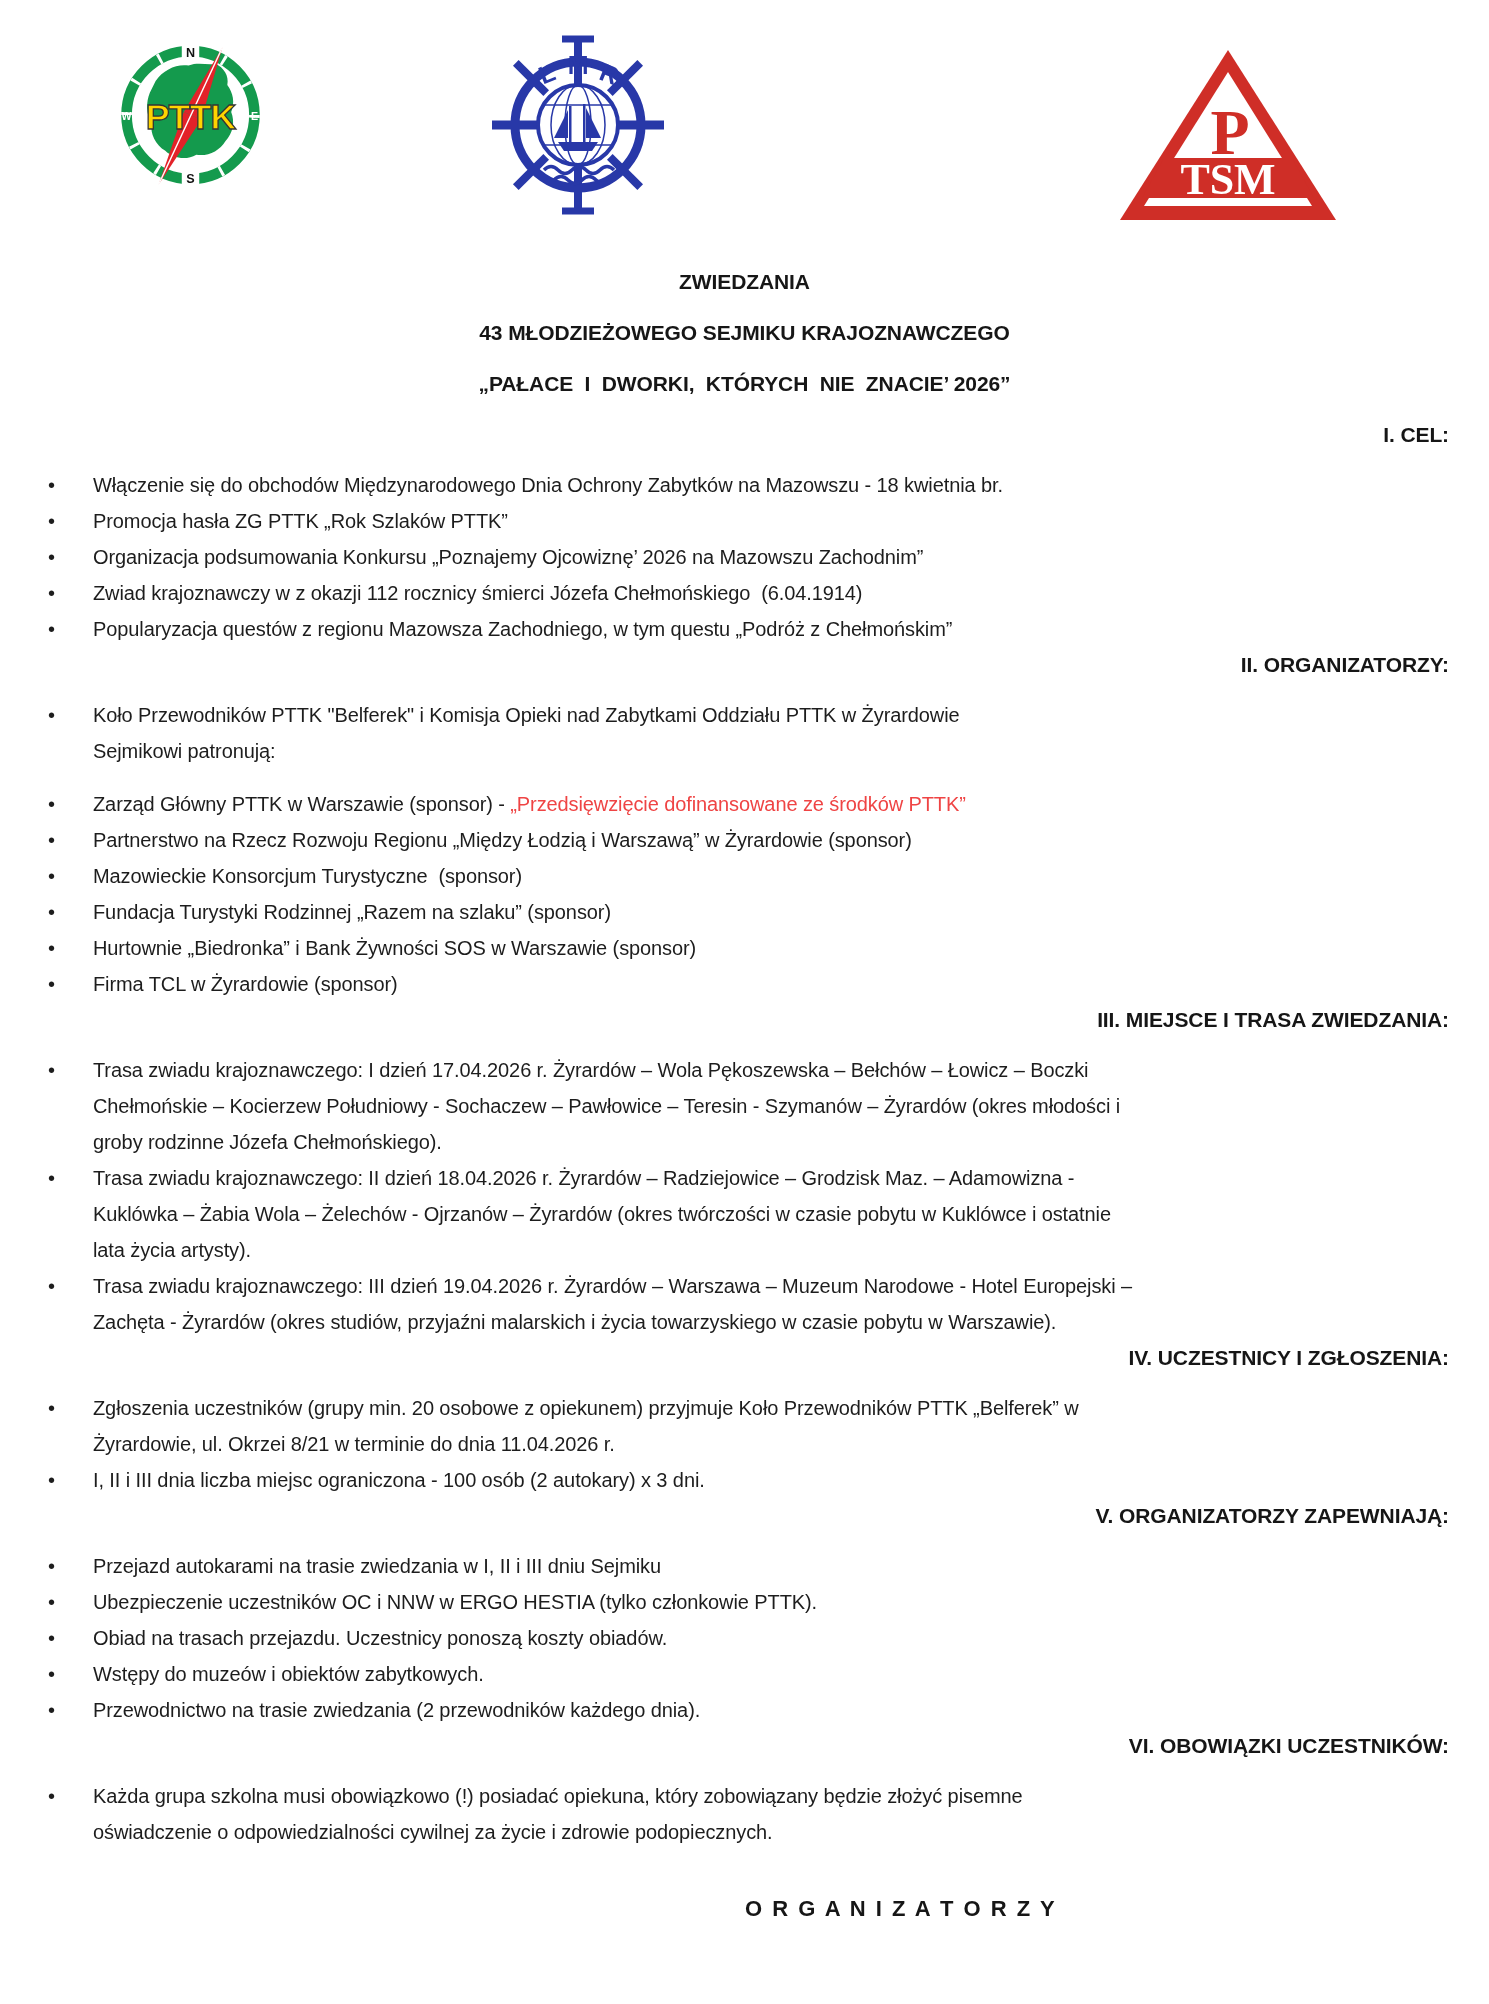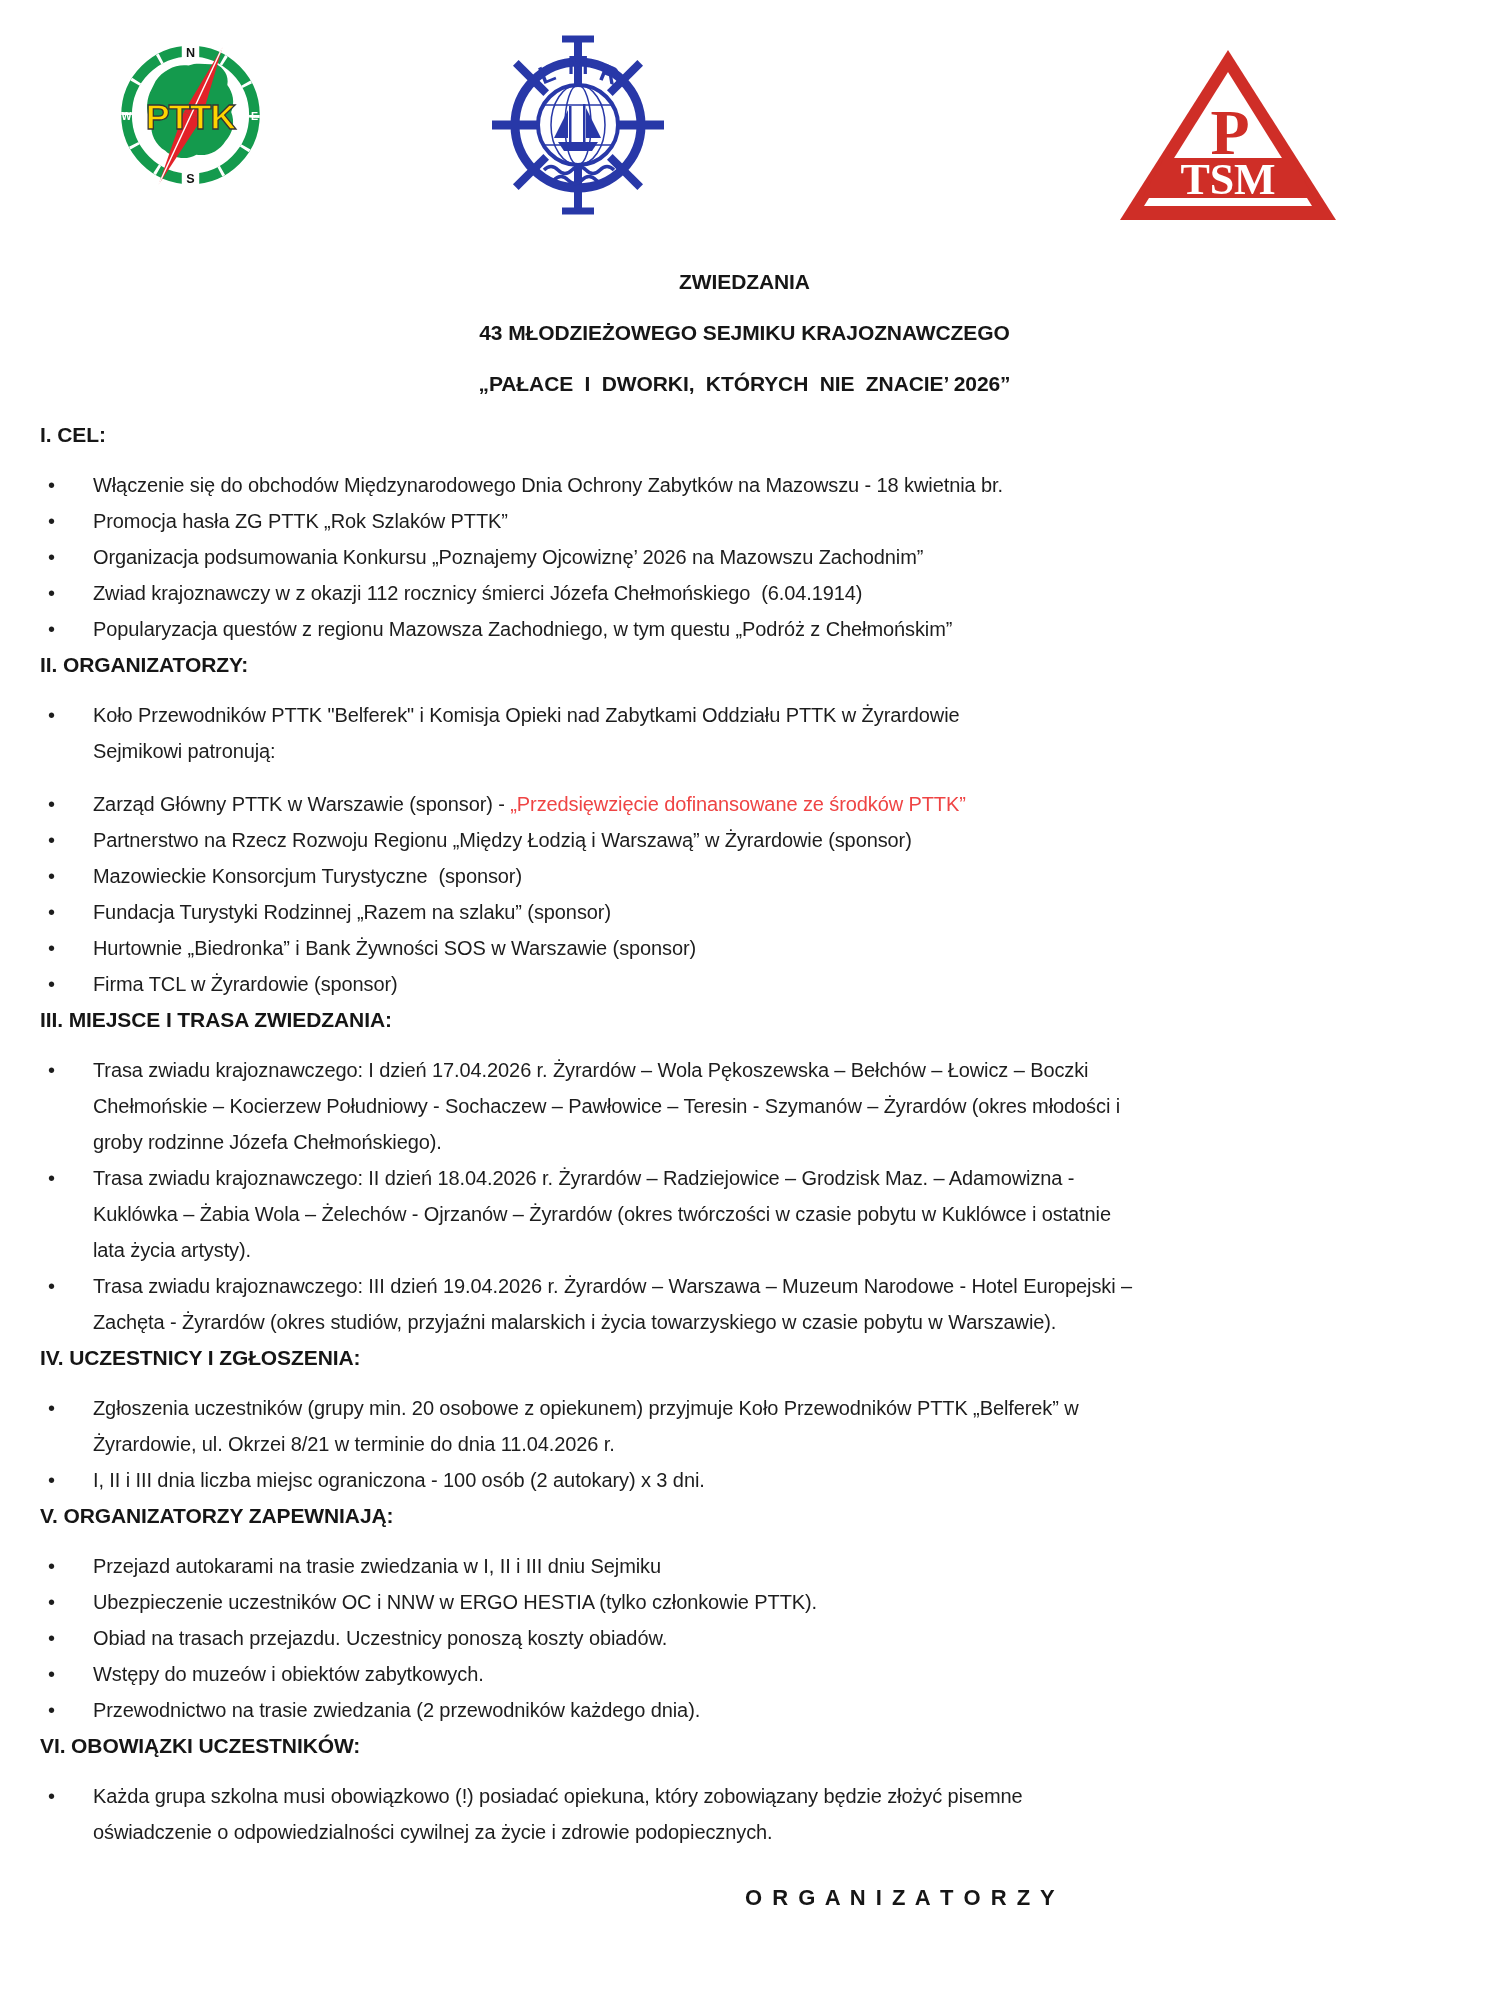--- a/index.html
+++ b/index.html
@@ -12,29 +12,29 @@
   .logos{position:relative;height:230px;margin-top:30px;}
   .logo{position:absolute;}
   #logo-pttk{left:113px;top:0;}
   #logo-lmr{left:488px;top:0;}
   #logo-ptsm{left:1118px;top:18px;}
   
   .titles{text-align:center;margin-top:4px;}
   .title{font-size:21px;font-weight:bold;line-height:36px;margin:0 0 15px 0;white-space:pre;color:#161616;}
   
   .docbody{padding:0 40px;}
-  .sec-heading{font-size:21px;font-weight:bold;line-height:36px;margin:0 0 14px 0;color:#161616;}
+  .sec-heading{font-size:21px;font-weight:bold;line-height:36px;margin:0 0 14px 0;color:#161616;text-align:right;}
   ul.bullets{list-style:none;margin:0;padding:0;}
   li.bullet{display:flex;font-size:20px;line-height:36px;margin:0;}
   li.bullet.gap-after{margin-bottom:17px;}
   .marker{flex:none;width:35px;padding-left:8px;font-size:20px;}
   .btext{flex:1;white-space:pre-wrap;margin-left:10px;}
   .b{font-weight:normal;}
   
-  .footer{margin-top:35px;margin-left:745px;font-size:22px;font-weight:bold;letter-spacing:2px;color:#161616;white-space:pre;}
+  .footer{margin-top:46px;margin-left:745px;font-size:22px;font-weight:bold;letter-spacing:2px;color:#161616;white-space:pre;}
 </style>
 </head>
 <body>
 
 <div class="page">
 
   <div class="logos">
 
     <svg id="logo-pttk" class="logo" width="155" height="170" viewBox="0 0 160 170">
       <circle cx="80" cy="85" r="66" fill="none" stroke="#149a4d" stroke-width="11"></circle>

